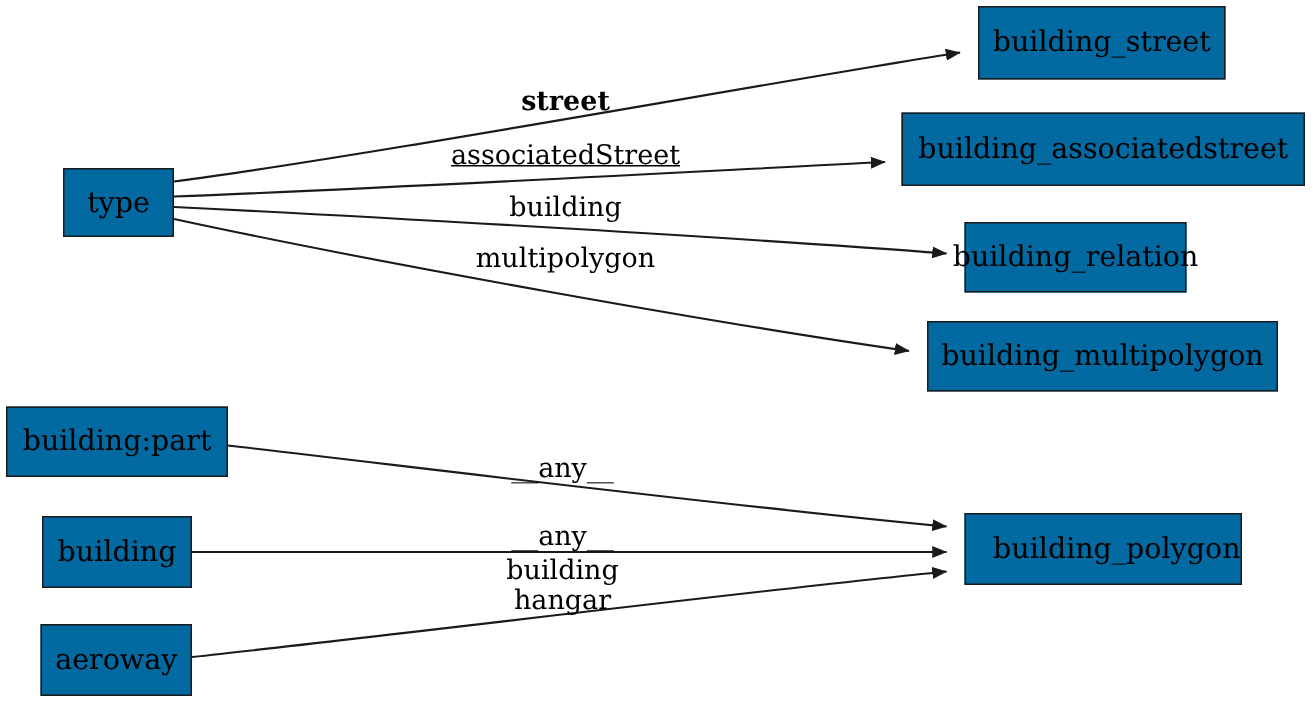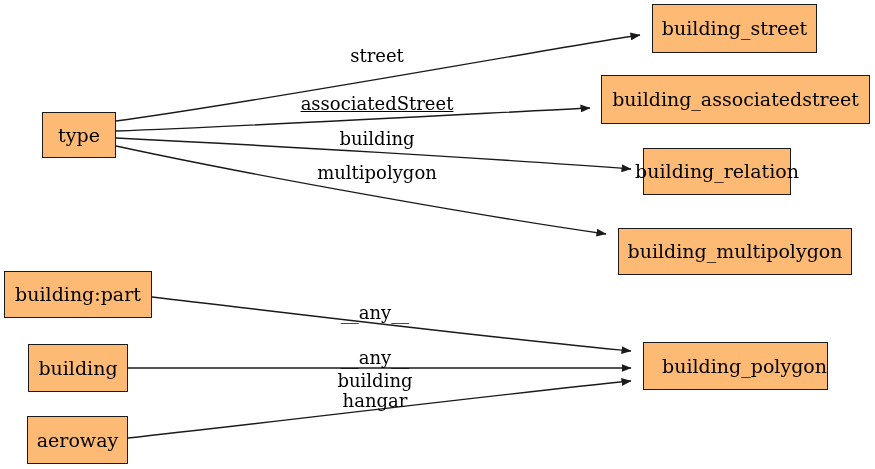--- a/index.html
+++ b/index.html
@@ -20,21 +20,21 @@
     left: 0;
     top: 0;
     width: 875px;
     height: 469px;
     pointer-events: none;
   }
   .node {
     position: absolute;
     box-sizing: border-box;
     border: 1px solid #1a1a1a;
-    background: #fdba74;
+    background: #0369a1;
     display: flex;
     align-items: center;
     justify-content: center;
     color: #000000;
     font-size: 19px;
     line-height: 1;
     white-space: nowrap;
   }
   .edge-label {
     position: absolute;
@@ -74,38 +74,38 @@
       </div>
       <div class="node" style="left: 652px; top: 4px; width: 165px; height: 49px; border-color: rgb(26, 26, 26);">
         <span>building_street</span>
       </div>
       <div class="node" style="left: 601px; top: 75px; width: 269px; height: 49px; border-color: rgb(26, 26, 26);">
         <span>building_associatedstreet</span>
       </div>
       <div class="node" style="left: 643px; top: 148px; width: 148px; height: 47px; border-color: rgb(26, 26, 26);">
         <span>building_relation</span>
       </div>
-      <div class="node" style="left: 618px; top: 228px; width: 234px; height: 47px; border-color: rgb(26, 26, 26);">
+      <div class="node" style="left: 618px; top: 214px; width: 234px; height: 47px; border-color: rgb(26, 26, 26);">
         <span>building_multipolygon</span>
       </div>
       <div class="node" style="left: 4px; top: 271px; width: 148px; height: 47px; border-color: rgb(26, 26, 26);">
         <span>building:part</span>
       </div>
       <div class="node" style="left: 28px; top: 344px; width: 100px; height: 48px; border-color: rgb(26, 26, 26);">
         <span>building</span>
       </div>
       <div class="node" style="left: 27px; top: 416px; width: 101px; height: 48px; border-color: rgb(26, 26, 26);">
         <span>aeroway</span>
       </div>
       <div class="node" style="left: 643px; top: 342px; width: 185px; height: 48px; border-color: rgb(26, 26, 26); justify-content: flex-end;">
         <span>building_polygon</span>
       </div>
     </div>
   <div id="label-layer">
-      <div class="edge-label" style="left: 377px; top: 56px;">street</div>
+      <div class="edge-label" style="left: 377px; top: 68px; font-weight: bold;">street</div>
       <div class="edge-label" style="left: 377px; top: 104px; text-decoration: underline;">associatedStreet</div>
       <div class="edge-label" style="left: 377px; top: 139px;">building</div>
       <div class="edge-label" style="left: 377px; top: 173px;">multipolygon</div>
       <div class="edge-label" style="left: 375px; top: 313px;">__any__</div>
       <div class="edge-label" style="left: 375px; top: 358px;">__any__</div>
       <div class="edge-label" style="left: 375px; top: 381px;">building</div>
       <div class="edge-label" style="left: 375px; top: 401px;">hangar</div>
     </div>
 
 </div>

